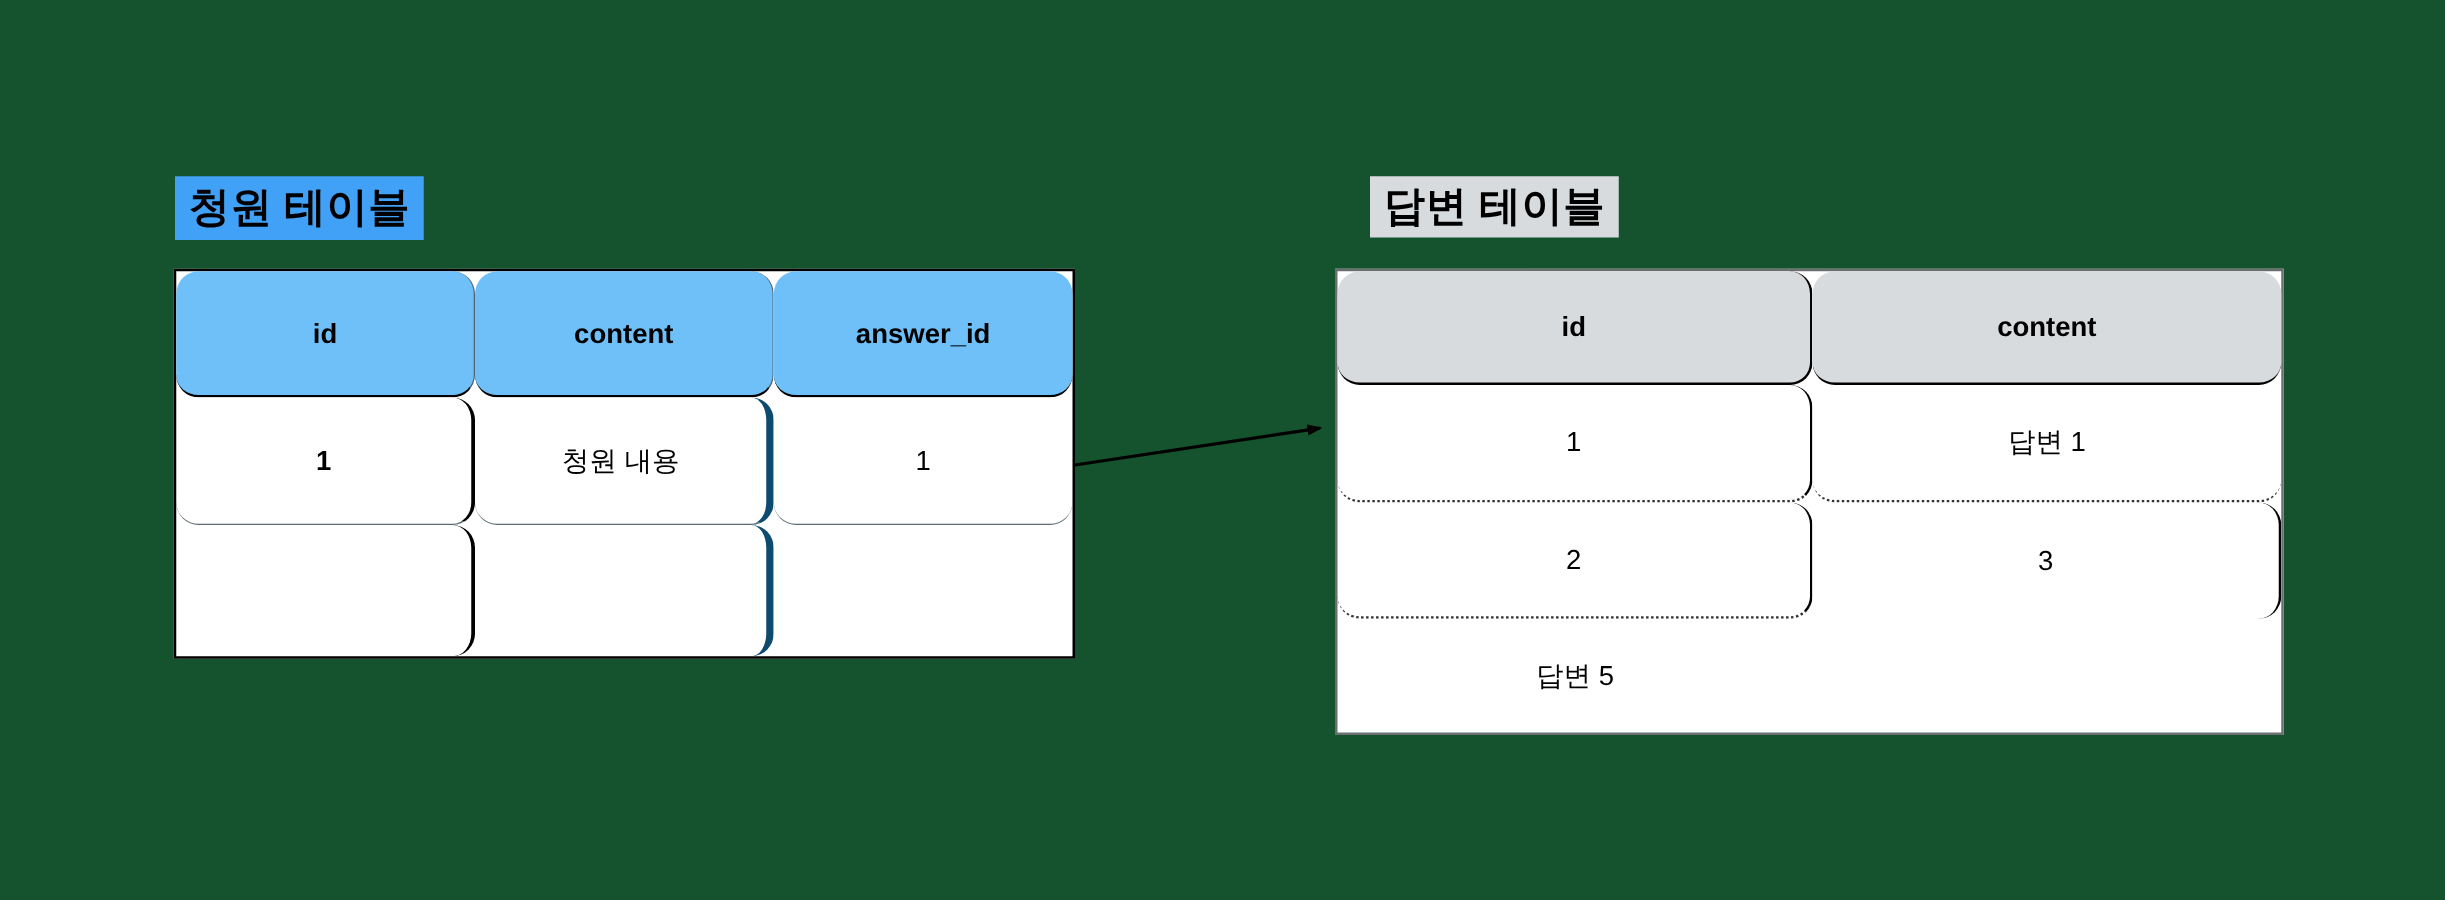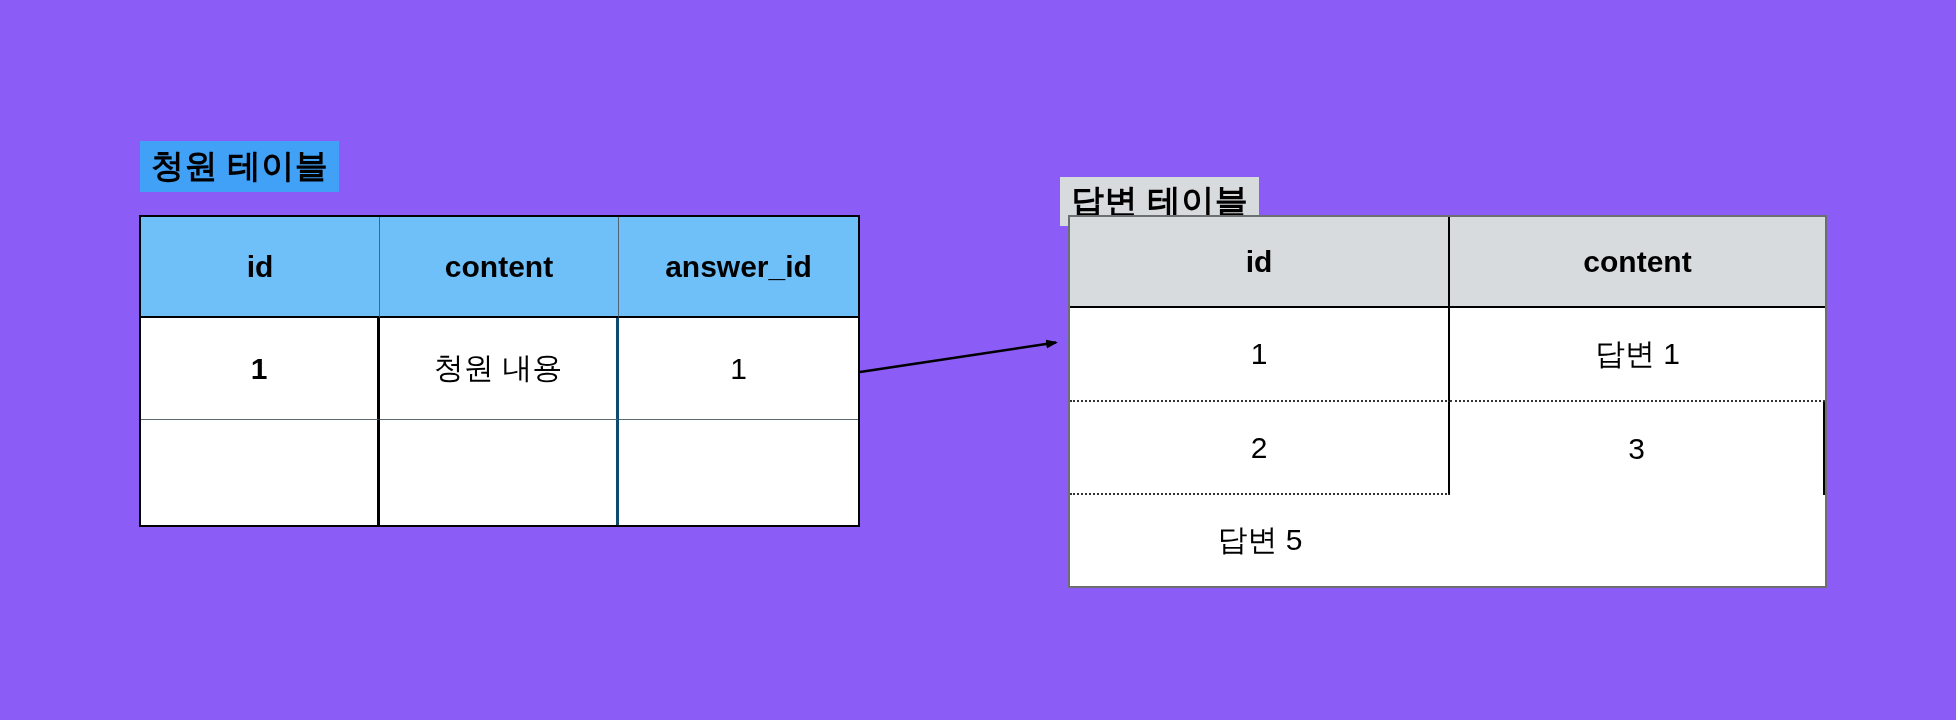--- a/index.html
+++ b/index.html
@@ -4,21 +4,21 @@
 <style>
   html, body {
     margin: 0;
     padding: 0;
     background: #ffffff;
   }
   .canvas {
     position: relative;
     width: 1956px;
     height: 720px;
-    background: #8b5cf6;
+    background: #14532d;
     font-family: "Liberation Sans", "DejaVu Sans", sans-serif;
     color: #000000;
     overflow: hidden;
   }
 
   
   .tbl-label {
     position: absolute;
     display: flex;
     align-items: center;
@@ -28,34 +28,34 @@
     letter-spacing: 0.5px;
     white-space: nowrap;
   }
   .label-petition {
     left: 140px;
     top: 141px;
     height: 51px;
     background: #41a1f6;
   }
   .label-answer {
-    left: 1060px;
+    left: 1096px;
     top: 141px;
     height: 49px;
     background: #d8dbdd;
-    margin-top: 36px;
   }
 
   
   .cell {
     display: flex;
     align-items: center;
     justify-content: center;
-    font-size: 30px;
+    font-size: 22px;
     overflow: hidden;
+    border-radius: 18px;
   }
 
   
   .petition-table {
     position: absolute;
     left: 139px;
     top: 215px;
     width: 721px;
     height: 312px;
     box-sizing: border-box;
@@ -65,21 +65,21 @@
     grid-template-rows: 101px 102px 1fr;
     background: #ffffff;
   }
   .pt-h {
     background: #6fc0f8;
     font-weight: 700;
     border-bottom: 2px solid #000000;
   }
   .pt-h.pc0, .pt-h.pc1 { border-right: 1px solid #51636f; }
   .pt-b.pc0 { border-right: 3px solid #000000; }
-  .pt-b.pc1 { border-right: 3px solid #0c4a6e; }
+  .pt-b.pc1 { border-right: 6px solid #0c4a6e; }
   .pt-b.pr1 { border-bottom: 1px solid #5b6b74; }
   .pt-id-bold { font-weight: 700; }
 
   
   .answer-table {
     position: absolute;
     left: 1068px;
     top: 215px;
     width: 759px;
     height: 373px;

